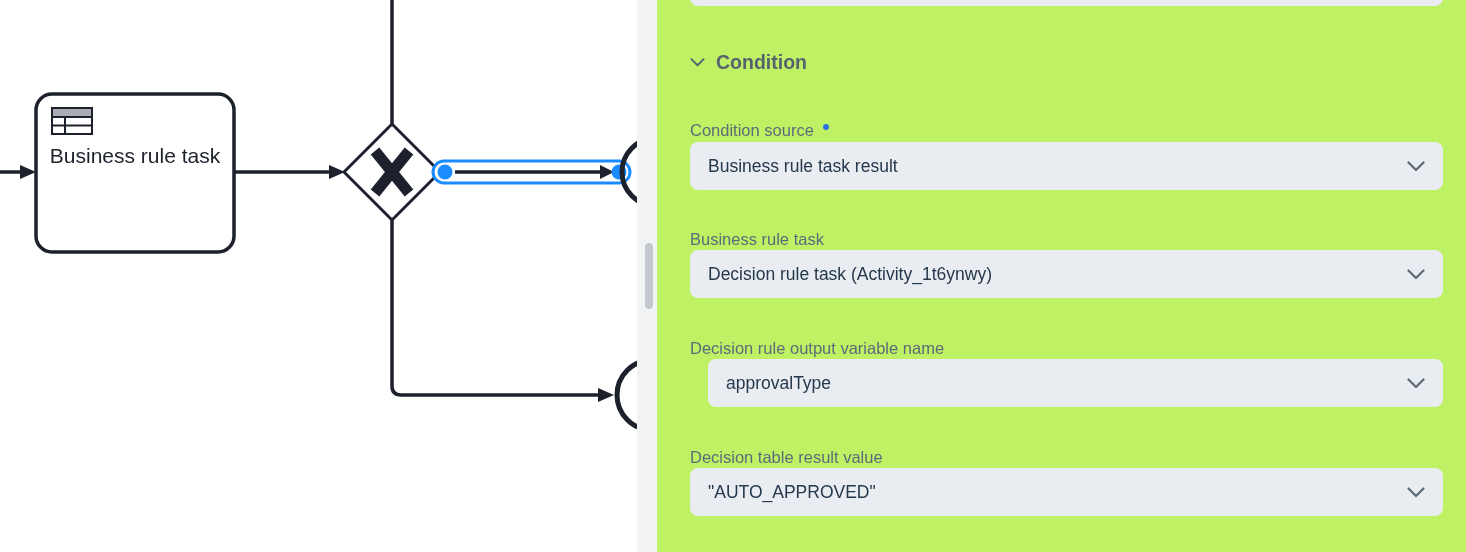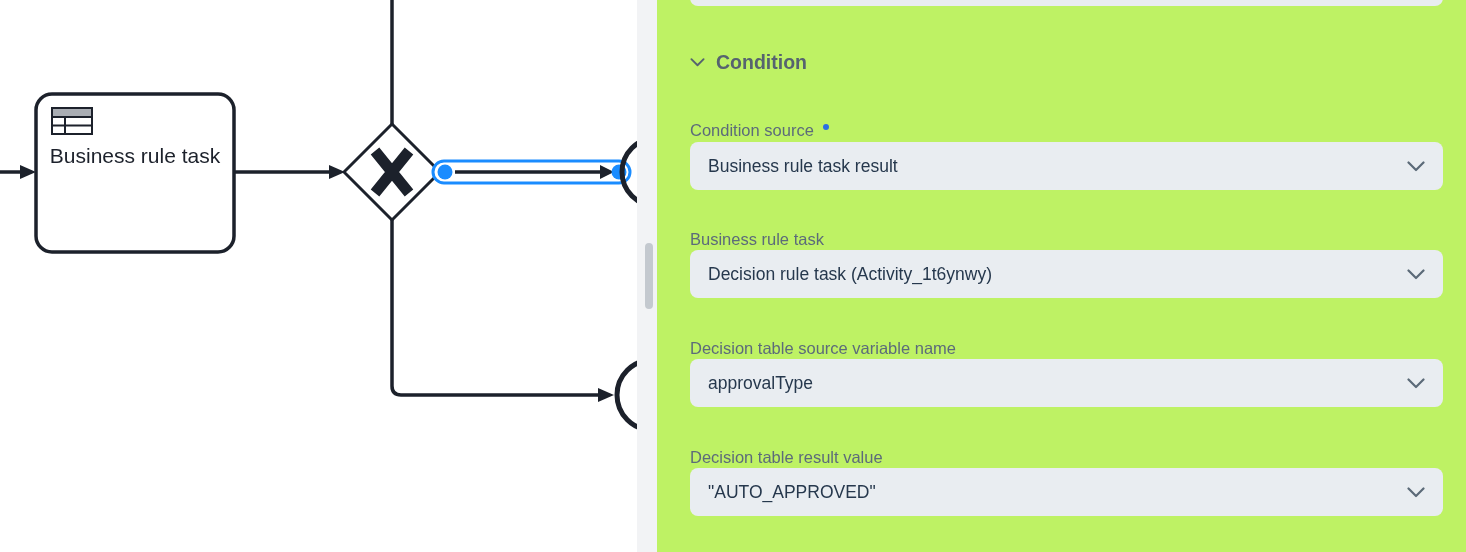--- a/index.html
+++ b/index.html
@@ -131,23 +131,23 @@
       <div class="field" style="top:250px;">
         <span class="value">Decision rule task (Activity_1t6ynwy)</span>
         <span class="chev">
           <svg width="18" height="11" viewBox="0 0 18 11">
               <polyline points="1.5,1.5 9,9 16.5,1.5" fill="none" stroke="currentColor" stroke-width="2.2" stroke-linecap="round" stroke-linejoin="round"></polyline>
             </svg>
         </span>
       </div>
 
       <div class="label-row" style="top:323px;">
-        <span>Decision table source variable name</span>
+        <span>Decision rule output variable name</span>
       </div>
-      <div class="field" style="top:359px;">
+      <div class="field" style="top:359px;margin-left:18px;">
         <span class="value">approvalType</span>
         <span class="chev">
           <svg width="18" height="11" viewBox="0 0 18 11">
               <polyline points="1.5,1.5 9,9 16.5,1.5" fill="none" stroke="currentColor" stroke-width="2.2" stroke-linecap="round" stroke-linejoin="round"></polyline>
             </svg>
         </span>
       </div>
 
       <div class="label-row" style="top:432px;">
         <span>Decision table result value</span>

